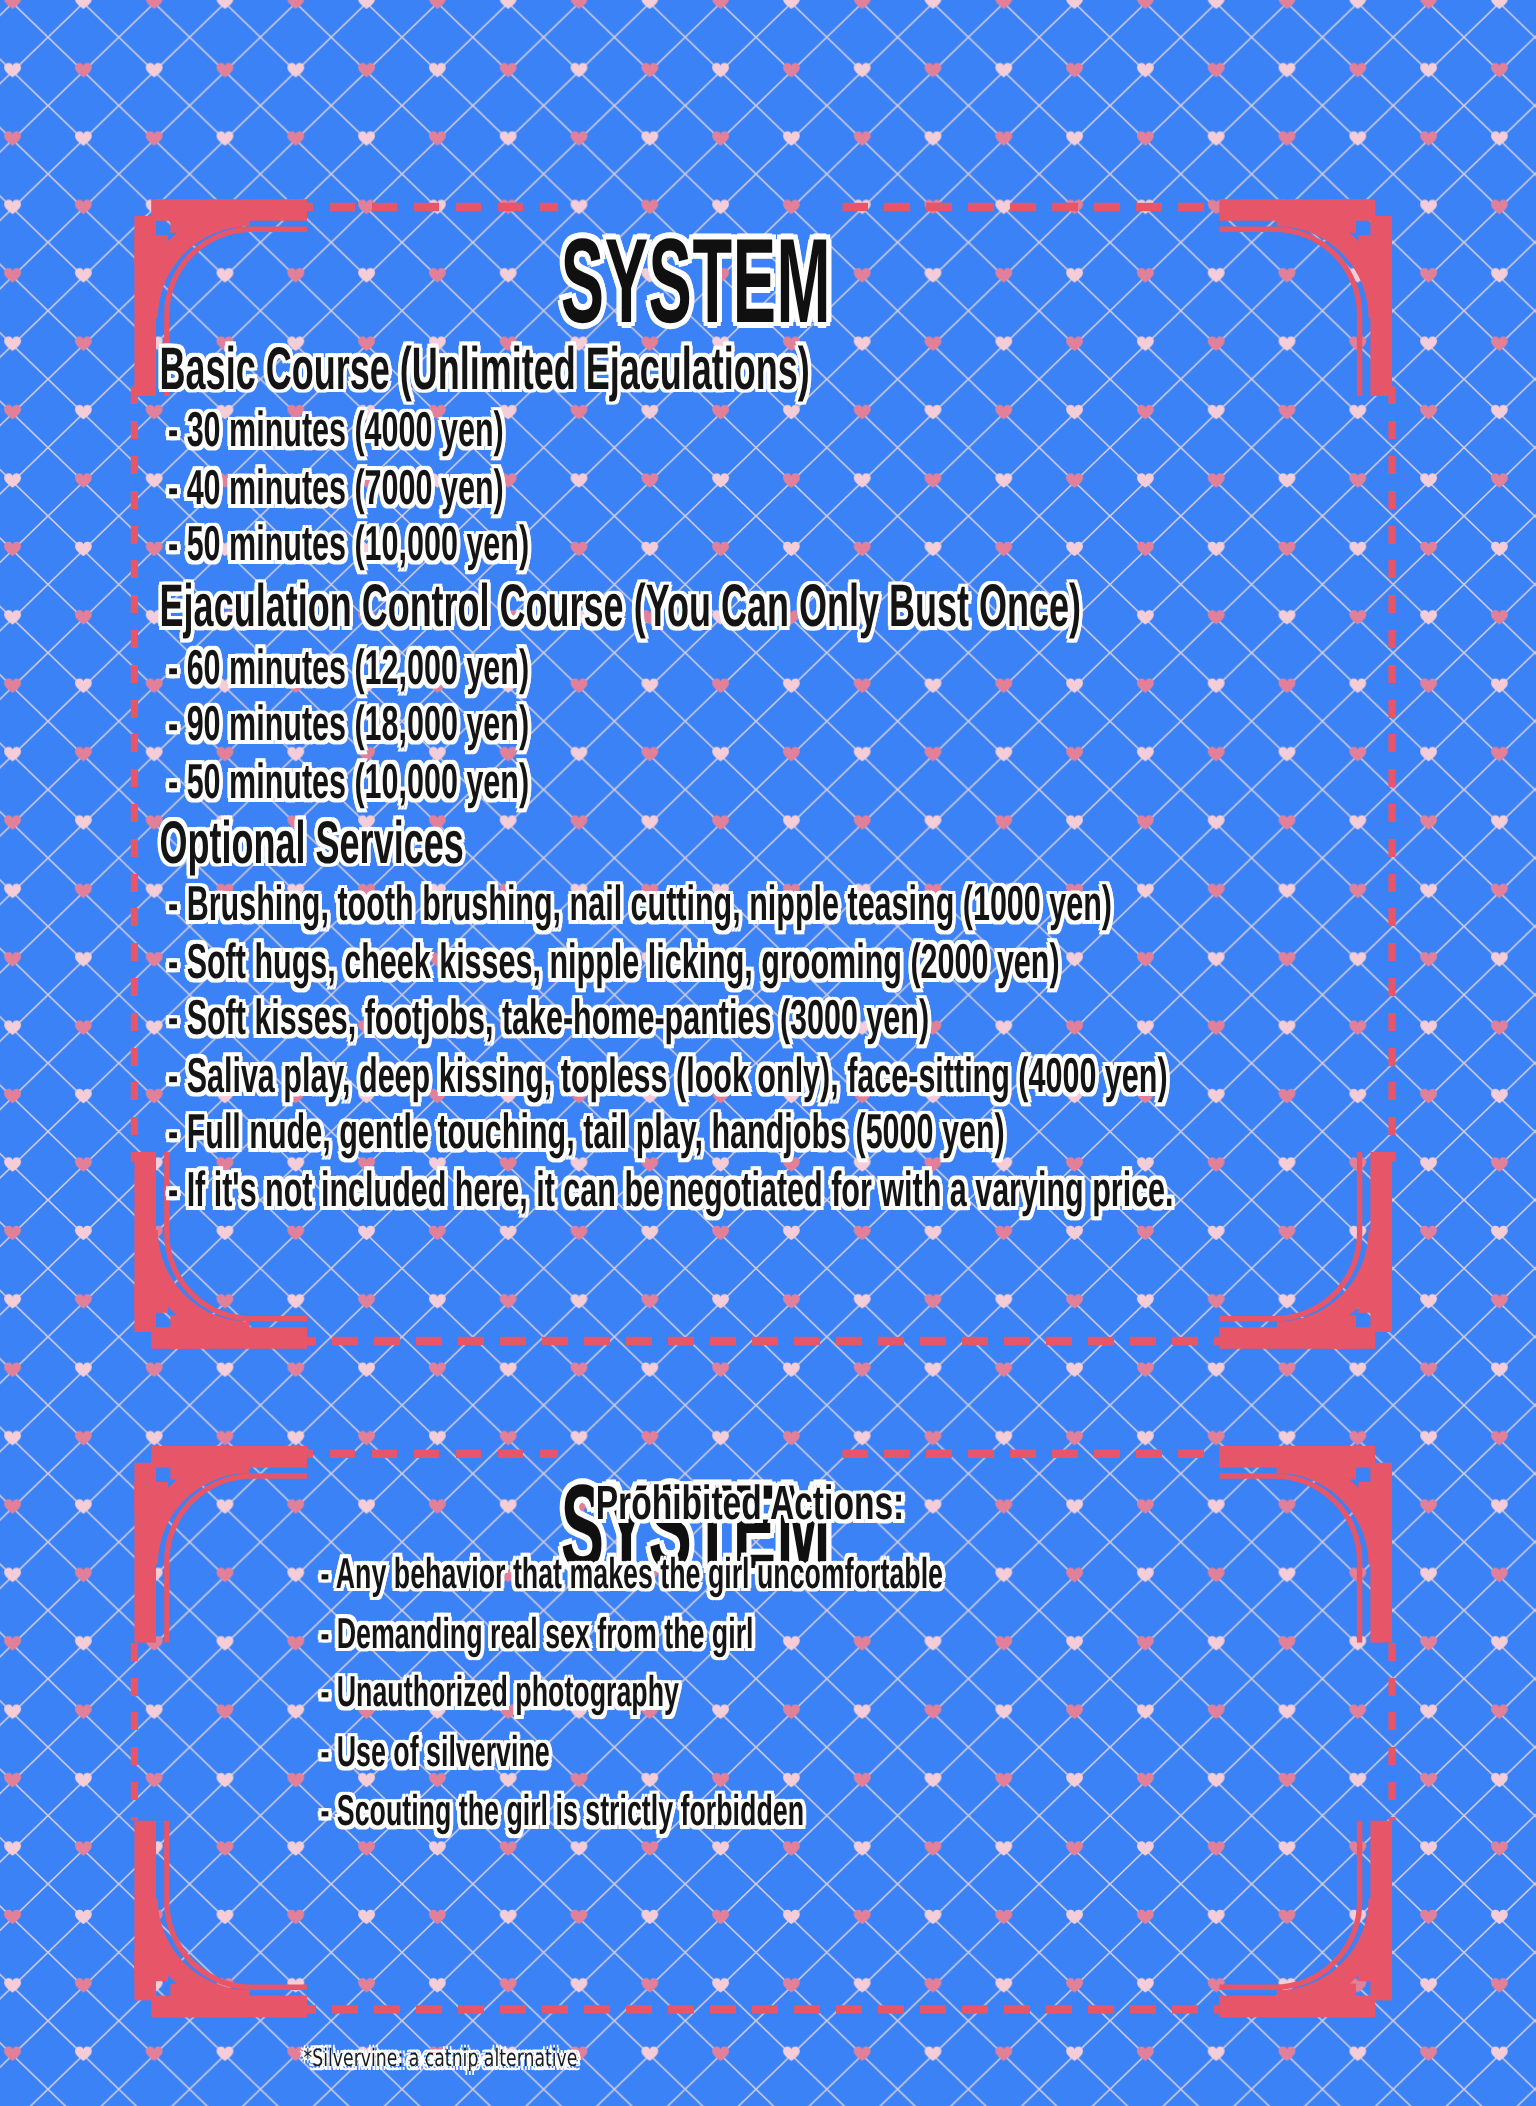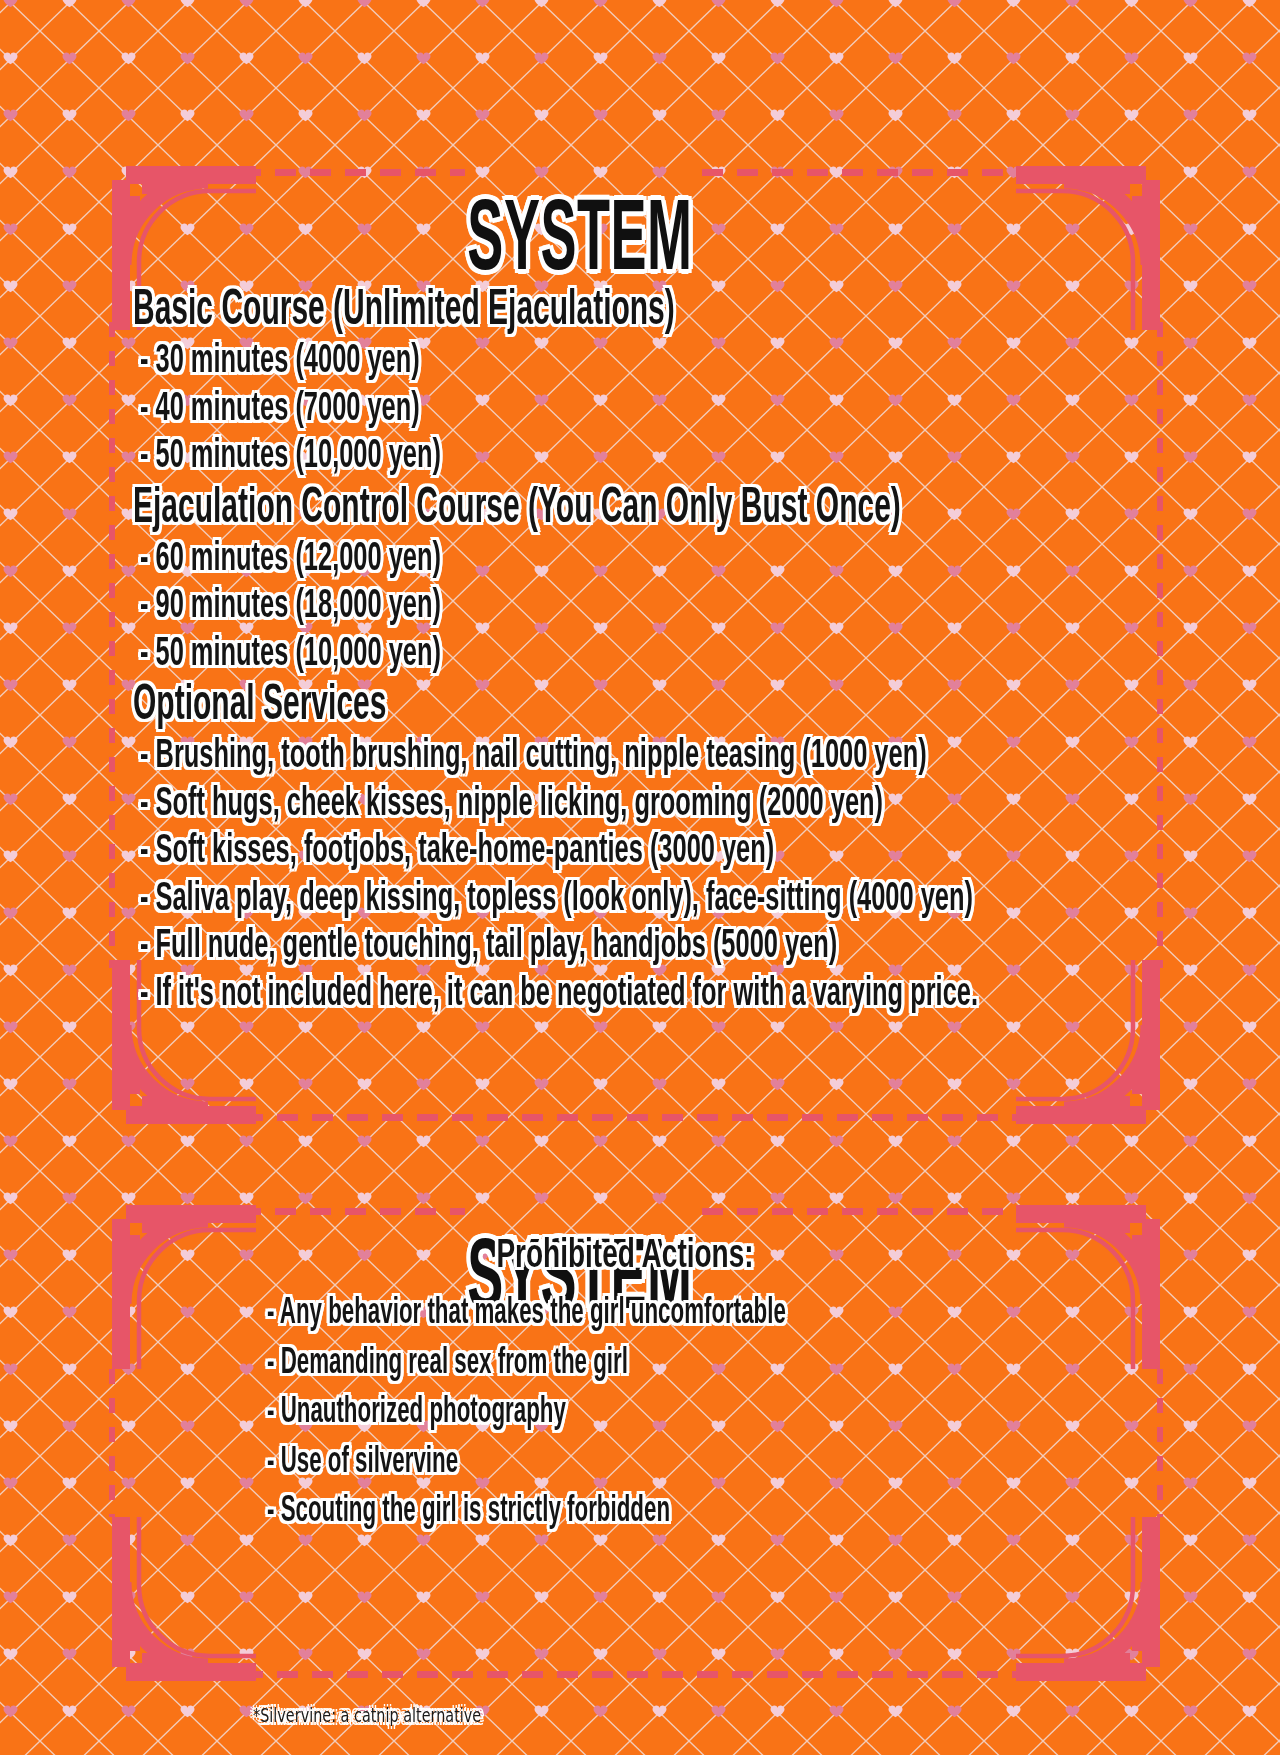--- a/index.html
+++ b/index.html
@@ -1,18 +1,18 @@
 <!DOCTYPE html>
 <html><head>
 <meta charset="utf-8">
 <style>
   :root{ --red:#e75568; --ink:#141414; }
   html,body{ margin:0; padding:0; background:#888; }
   .page{ position:relative; width:1280px; height:1755px; overflow:hidden;
-         background:#f97316; font-family:"Liberation Sans", sans-serif; margin:0 auto; }
+         background:#3b82f6; font-family:"Liberation Sans", sans-serif; margin:0 auto; }
   .bg-svg{ position:absolute; left:0; top:0; z-index:0; }
 
   .card{ position:absolute; left:112px; width:1048px; z-index:1; }
   .card1{ top:172px;  height:946px; }
   .card2{ top:1211px; height:464px; }
 
   
   .dash{ position:absolute; z-index:1; }
   .dash-h{ height:7px;
     background:repeating-linear-gradient(90deg, var(--red) 0 21px, rgba(0,0,0,0) 21px 35px); }

